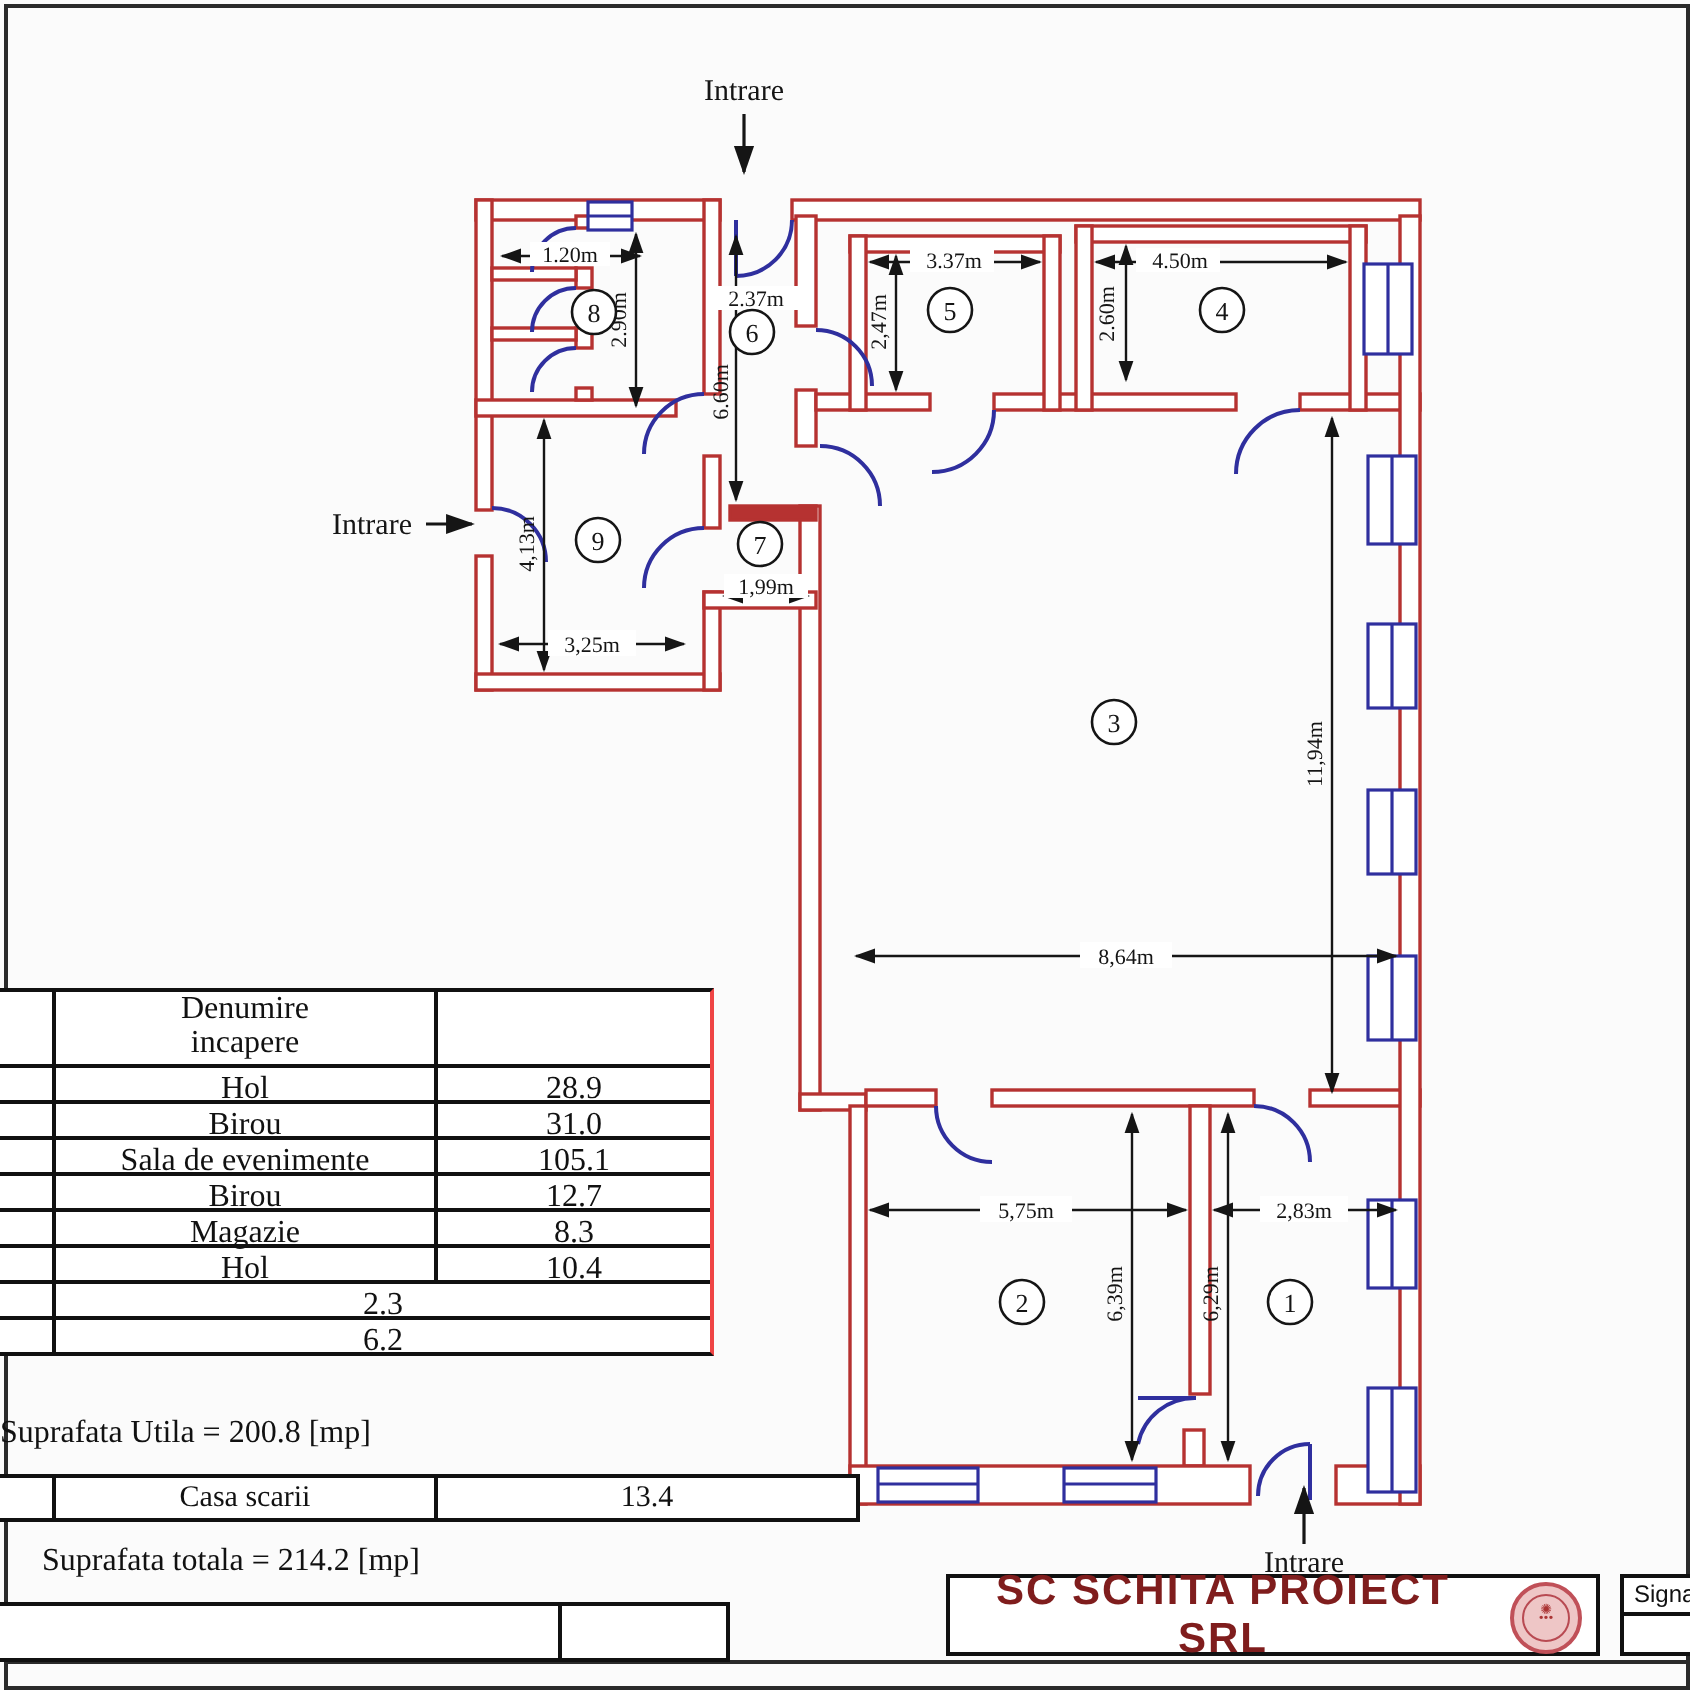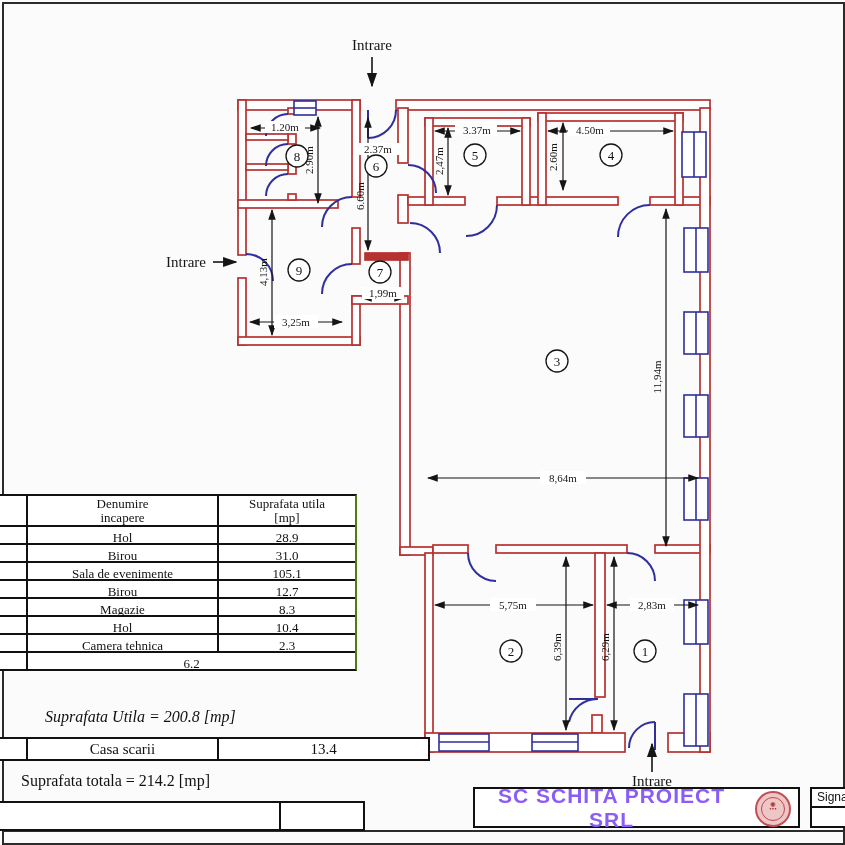--- a/index.html
+++ b/index.html
@@ -8,22 +8,22 @@
   .frame{position:absolute;left:2px;top:2px;width:839px;height:839px;border:2px solid #2b2b2b;}
   .botline{position:absolute;left:2px;top:830px;width:841px;border-top:2px solid #2b2b2b;}
   svg{position:absolute;left:0;top:0;}
   svg text{font-family:"Liberation Serif", serif;fill:#151515;}
   .dimtxt{font-size:11px;}
   .entr{font-size:15px;}
   .roomnum{font-size:13px;}
 
   
   .tbl{position:absolute;left:0;top:494px;width:357px;background:#fff;
-       border-top:2px solid #111;border-right:2px solid #4d7c0f;border-bottom:2px solid #111;
-       box-sizing:border-box;font-size:13px;}
+       border-top:2px solid #111;border-right:2px solid #ef4444;border-bottom:2px solid #111;
+       box-sizing:border-box;font-size:16px;}
   .trow{display:flex;border-top:2px solid #111;box-sizing:border-box;}
   .trow:first-child{border-top:none;}
   .c1{width:28px;border-right:2px solid #111;box-sizing:border-box;}
   .c2{width:191px;border-right:2px solid #111;box-sizing:border-box;text-align:center;}
   .c3{flex:1;text-align:center;}
   .hrow .c2,.hrow .c3{line-height:1.05;padding:1px 0;}
   .drow{height:18px;}
   .drow .c2,.drow .c3{line-height:21px;}
   .band{position:absolute;left:0;width:357px;background:transparent;font-size:16px;}
   .casa{position:absolute;left:0;top:737px;width:430px;background:#fff;
@@ -31,21 +31,21 @@
   .casa .c2,.casa .c3{line-height:20px;}
   .brow{position:absolute;left:0;top:801px;height:30px;background:#fff;
         border-top:2px solid #111;border-bottom:2px solid #111;box-sizing:border-box;display:flex;}
   .brow .bc1{width:281px;border-right:2px solid #111;box-sizing:border-box;}
   .brow .bc2{width:84px;border-right:2px solid #111;box-sizing:border-box;}
 
   
   .tblock{position:absolute;left:473px;top:787px;width:327px;height:41px;background:#fff;
           border:2px solid #111;box-sizing:border-box;display:flex;align-items:center;}
   .tblock .co{width:100%;text-align:center;font-family:"Liberation Sans", sans-serif;
-          font-size:21px;font-weight:bold;letter-spacing:1px;color:#8b5cf6;padding-right:50px;box-sizing:border-box;}
+          font-size:21px;font-weight:bold;letter-spacing:1px;color:#7f1d1d;padding-right:50px;box-sizing:border-box;}
   .stamp{position:absolute;left:755px;top:791px;width:36px;height:36px;border-radius:50%;
          border:2px solid #c05058;background:#eec6c6;box-sizing:border-box;}
   .stamp .inner{position:absolute;left:4px;top:4px;right:4px;bottom:4px;border-radius:50%;
          border:1px solid #b84a52;}
   .stamp .mark{position:absolute;left:0;top:10px;width:100%;text-align:center;
          font-size:7px;color:#a33;line-height:4px;}
   .sigcell{position:absolute;left:810px;top:787px;width:60px;height:41px;background:#fff;
          border:2px solid #111;box-sizing:border-box;}
   .sigcell .lbl{display:block;height:17px;line-height:17px;border-bottom:2px solid #111;
          font-family:"Liberation Sans", sans-serif;font-size:12px;padding-left:5px;}
@@ -270,24 +270,20 @@
   </g>
 </svg>
 
 <div class="tbl">
   <div class="trow hrow">
     <div class="c1"></div>
     <div class="c2">
       <div>Denumire</div>
       <div>incapere</div>
     </div>
-    <div class="c3">
-      <div>Suprafata utila</div>
-      <div>[mp]</div>
-    </div>
   </div>
   <div class="trow drow">
       <div class="c1"></div>
       <div class="c2">Hol</div>
       <div class="c3">28.9</div>
     </div>
   <div class="trow drow">
       <div class="c1"></div>
       <div class="c2">Birou</div>
       <div class="c3">31.0</div>
@@ -307,30 +303,29 @@
       <div class="c2">Magazie</div>
       <div class="c3">8.3</div>
     </div>
   <div class="trow drow">
       <div class="c1"></div>
       <div class="c2">Hol</div>
       <div class="c3">10.4</div>
     </div>
   <div class="trow drow">
       <div class="c1"></div>
-      <div class="c2">Camera tehnica</div>
       <div class="c3">2.3</div>
     </div>
   <div class="trow drow">
       <div class="c1"></div>
       <div class="c3">6.2</div>
     </div>
 </div>
 
-<div class="band" style="top:708px;padding-left:45px;font-style:italic;">Suprafata Utila = 200.8 [mp]</div>
+<div class="band" style="top:708px;">Suprafata Utila = 200.8 [mp]</div>
 
 <div class="casa">
   <div class="c1"></div>
   <div class="c2">Casa scarii</div>
   <div class="c3">13.4</div>
 </div>
 
 <div class="band" style="top:772px;padding-left:21px;">Suprafata totala = 214.2 [mp]</div>
 
 <div class="brow">

